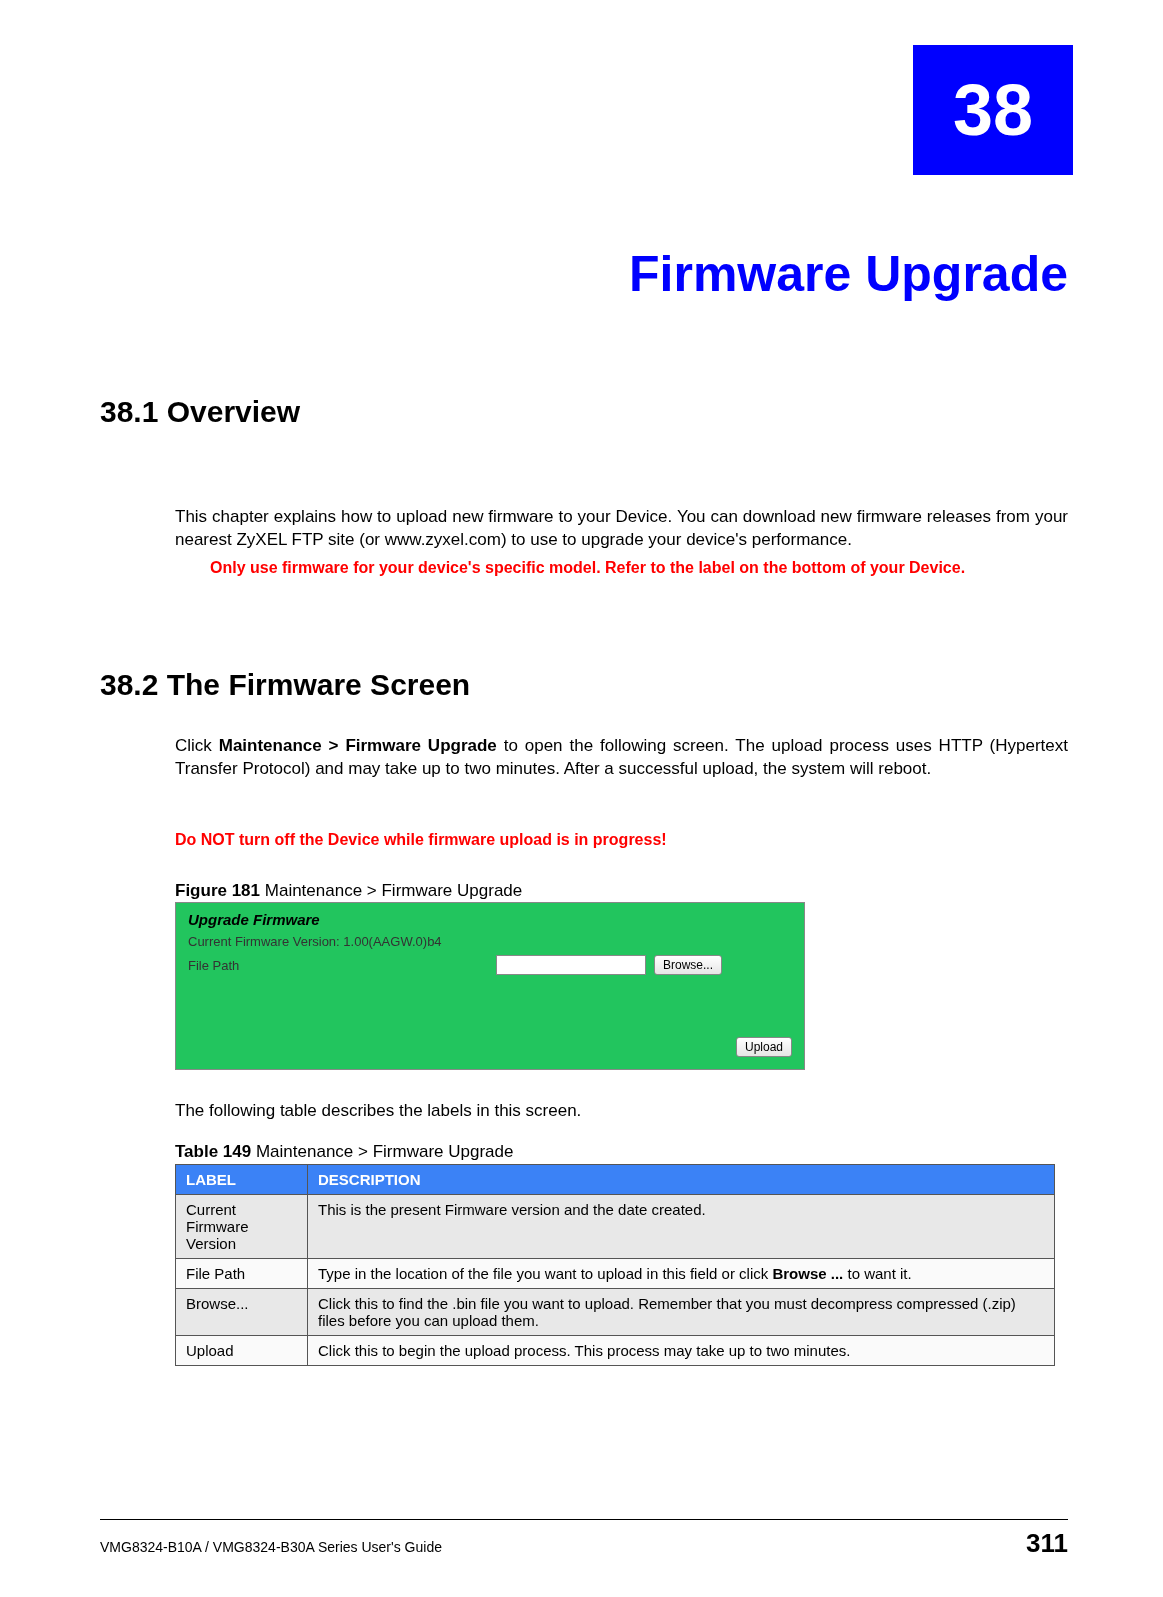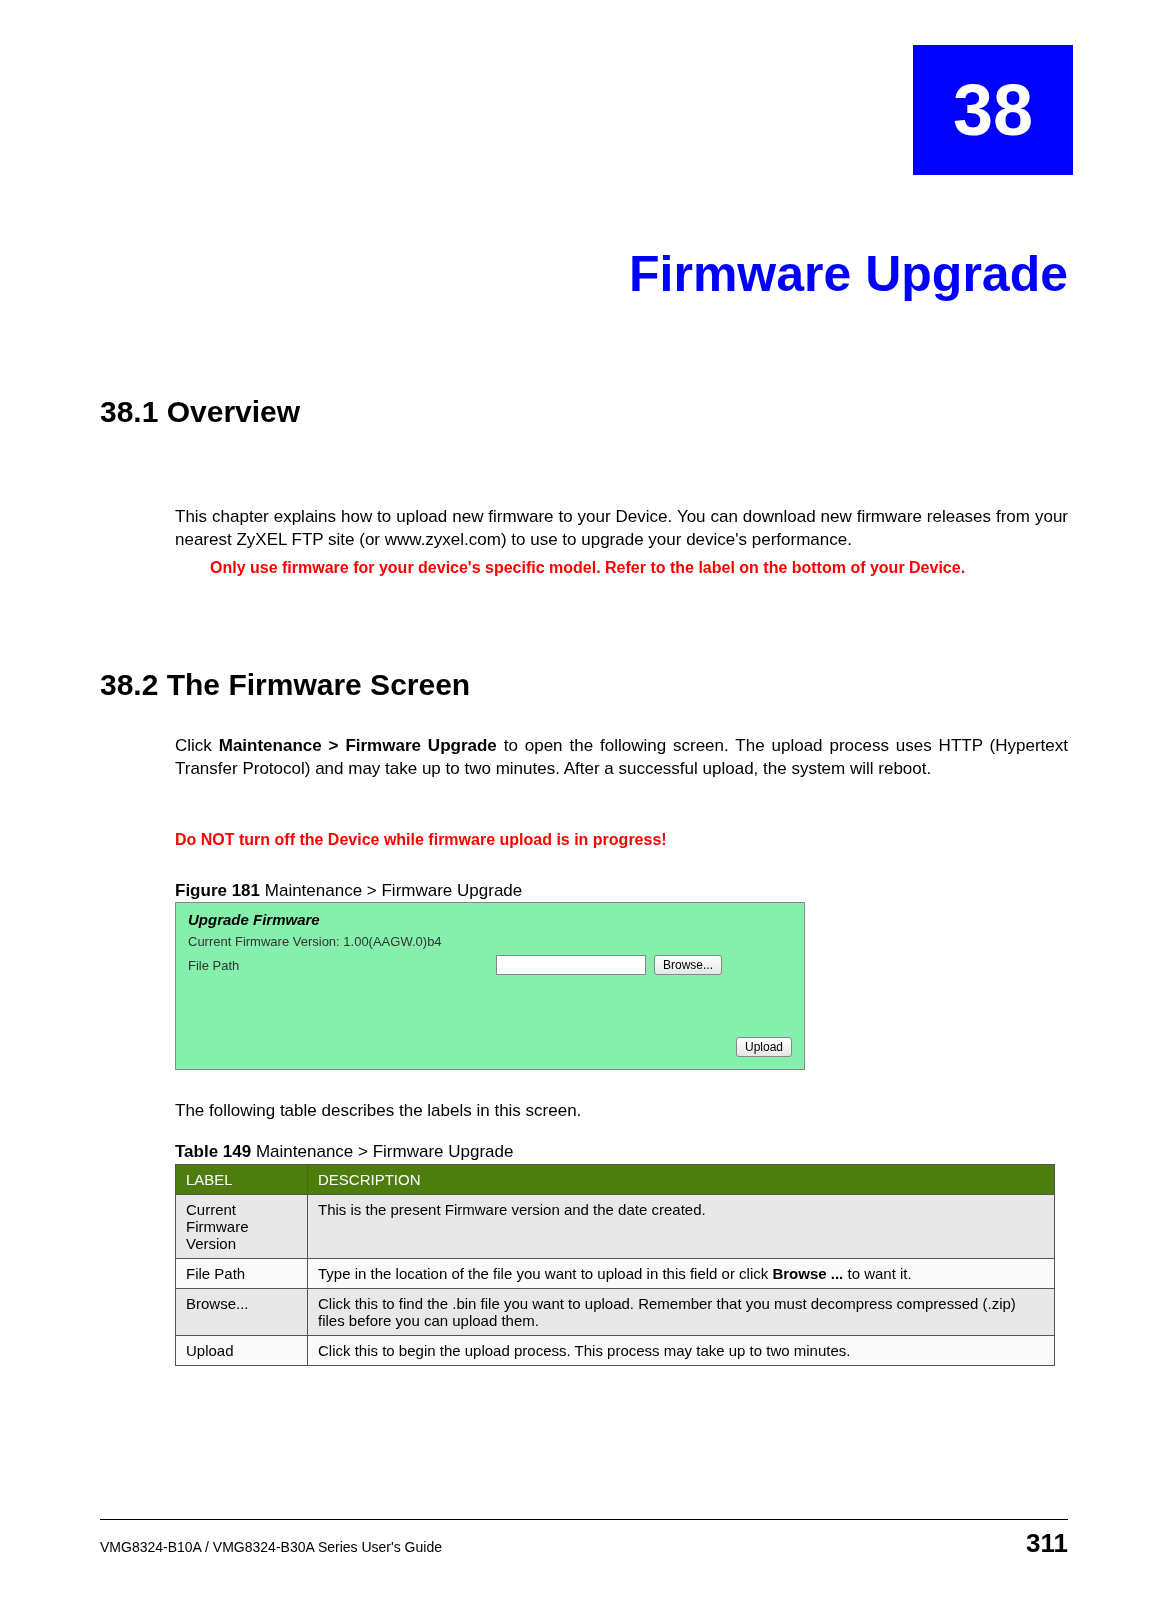--- a/index.html
+++ b/index.html
@@ -78,21 +78,21 @@
       top: 881px;
     }
     .figcap .fignum { font-weight: bold; }
     .screenshot {
       position: absolute;
       top: 902px;
       left: 175px;
       width: 630px;
       height: 168px;
       border: 1px solid #888;
-      background: #86efac;
+      background: #22c55e;
       font-size: 13px;
     }
     .screenshot .title {
       font-weight: bold;
       font-style: italic;
       color: #000;
       padding: 8px 12px 4px 12px;
       font-size: 15px;
     }
     .screenshot .line {
@@ -143,23 +143,23 @@
       border-collapse: collapse;
       font-size: 15px;
     }
     table.desc th, table.desc td {
       border: 1px solid #555;
       padding: 6px 10px;
       text-align: left;
       vertical-align: top;
     }
     table.desc thead th {
-      background: #4d7c0f;
+      background: #3b82f6;
       color: #fff;
-      font-weight: normal;
+      font-weight: bold;
     }
     table.desc tbody tr:nth-child(odd) { background: #e8e8e8; }
     table.desc tbody tr:nth-child(even) { background: #fafafa; }
     table.desc td:first-child { width: 132px; }
     .footer {
       position: absolute;
       bottom: 38px;
       left: 100px;
       right: 95px;
       border-top: 1.5px solid #000;

